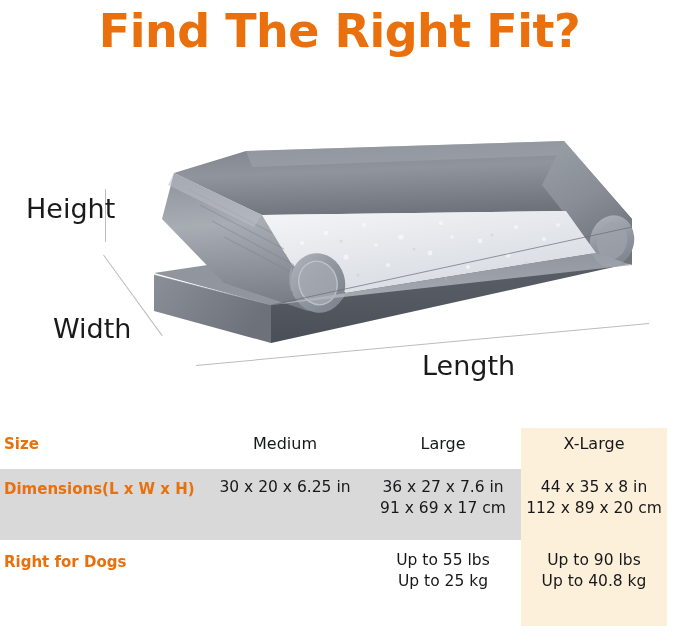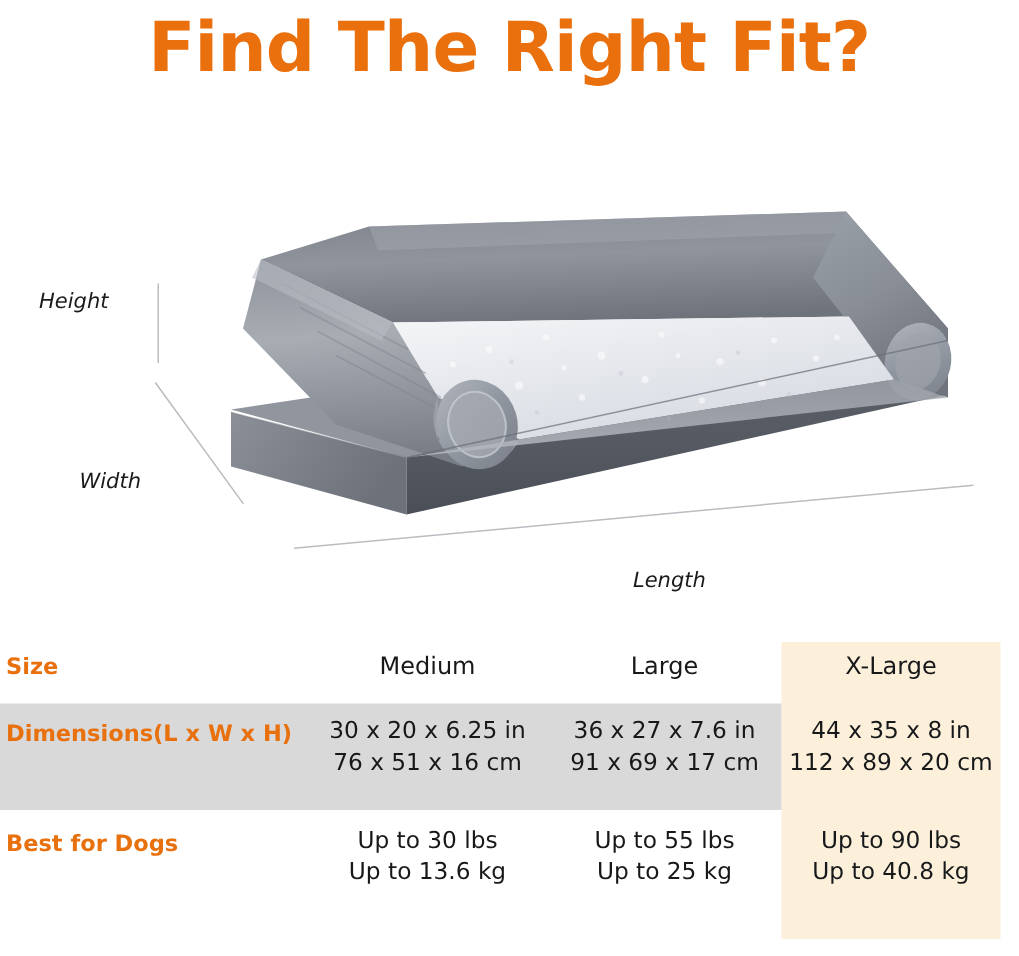--- a/index.html
+++ b/index.html
@@ -70,29 +70,28 @@
     left: 196px;
     top: 270px;
     width: 455px;
     height: 1px;
     transform-origin: left center;
     transform: rotate(-5.3deg);
   }
 
   .dim-label {
     position: absolute;
-    font-size: 14px;
+    font-size: 27px;
     color: #1a1a1a;
     white-space: nowrap;
     font-family: "DejaVu Sans", "Liberation Sans", sans-serif;
-    font-style: italic;
   }
   #label-height { left: 26px; top: 98px; }
   #label-width  { left: 53px; top: 206px; margin-top: 12px; }
-  #label-length { left: 422px; top: 255px; margin-top: 29px; }
+  #label-length { left: 422px; top: 255px; }
 
   
   #size-table {
     position: absolute;
     left: 0;
     top: 422px;
     width: 679px;
     height: 207px;
   }
   #xl-highlight {
@@ -272,43 +271,38 @@
   <div class="dim-label" id="label-length">Length</div>
 </div>
 
 <div id="size-table">
 
   <div id="xl-highlight"></div>
   <div id="dim-band"></div>
 
   <div class="row-label" id="label-size">Size</div>
   <div class="row-label" id="label-dimensions">Dimensions(L x W x H)</div>
-  <div class="row-label" id="label-bestfor">Best for Dogs</div>
+  <div class="row-label" id="label-bestfor">Right for Dogs</div>
 
   <div class="col-head c-medium">Medium</div>
   <div class="col-head c-large">Large</div>
   <div class="col-head c-xlarge">X-Large</div>
 
   <div class="col-cell c-medium cell-dims">
     <div>30 x 20 x 6.25 in</div>
-    <div>76 x 51 x 16 cm</div>
   </div>
   <div class="col-cell c-large cell-dims">
     <div>36 x 27 x 7.6 in</div>
     <div>91 x 69 x 17 cm</div>
   </div>
   <div class="col-cell c-xlarge cell-dims">
     <div>44 x 35 x 8 in</div>
     <div>112 x 89 x 20 cm</div>
   </div>
 
-  <div class="col-cell c-medium cell-dogs">
-    <div>Up to 30 lbs</div>
-    <div>Up to 13.6 kg</div>
-  </div>
   <div class="col-cell c-large cell-dogs">
     <div>Up to 55 lbs</div>
     <div>Up to 25 kg</div>
   </div>
   <div class="col-cell c-xlarge cell-dogs">
     <div>Up to 90 lbs</div>
     <div>Up to 40.8 kg</div>
   </div>
 </div>
 

